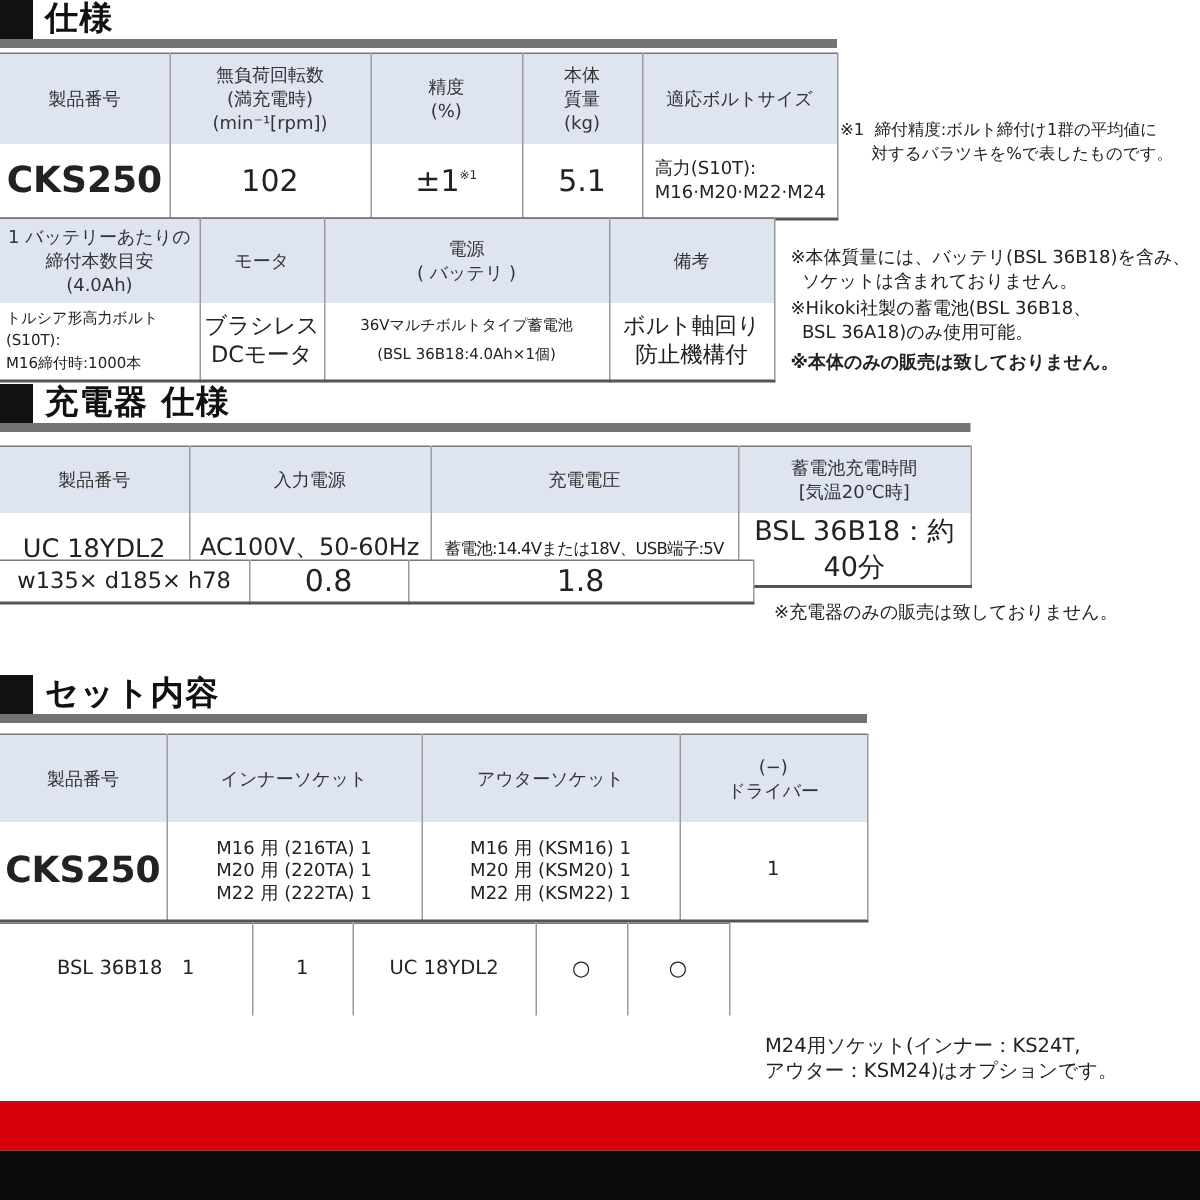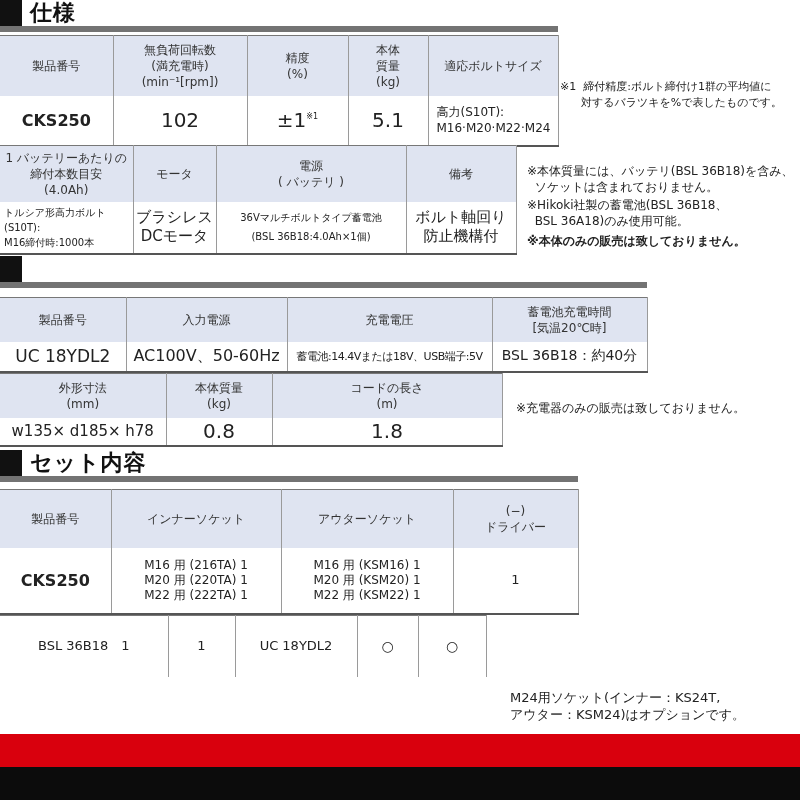--- a/index.html
+++ b/index.html
@@ -20,21 +20,21 @@
   table.spec th {
     background: #dfe4f1; font-weight: normal; font-size: 12px; color: #333; line-height: 16px;
     border-left: 1px solid #9a9a9a; border-right: 1px solid #9a9a9a; text-align: center; vertical-align: middle;
   }
   table.spec td {
     background: #fff; text-align: center; vertical-align: middle; color: #222;
     border-left: 1px solid #9a9a9a; border-right: 1px solid #9a9a9a;
   }
   table.spec tr th:first-child, table.spec tr td:first-child { border-left: none; }
   .big { font-size: 20px; }
-  .bigb { font-size: 16px; font-weight: bold; }
+  .bigb { font-size: 24px; font-weight: bold; }
   .mid { font-size: 16px; }
   .sm { font-size: 12px; line-height: 16px; }
   .xs { font-size: 11px; line-height: 15px; }
   .note { position: absolute; font-size: 12px; line-height: 16px; color: #222; white-space: pre; }
   sup { font-size: 8px; }
   .red-band { position: absolute; left: 0; top: 734px; width: 800px; height: 33px; background: #d9000d; }
   .black-band { position: absolute; left: 0; top: 767px; width: 800px; height: 33px; background: #0c0c0c; }
 </style>
 </head>
 <body>
@@ -110,20 +110,21 @@
   </table>
 
 <div class="note" style="left:527px; top:163px;">※本体質量には、バッテリ(BSL 36B18)を含み、
   ソケットは含まれておりません。</div>
 <div class="note" style="left:527px; top:197px;">※Hikoki社製の蓄電池(BSL 36B18、
   BSL 36A18)のみ使用可能。</div>
 <div class="note" style="left:527px; top:233px;font-weight:bold;">※本体のみの販売は致しておりません。</div>
 
 <div class="sec-title" style="top:258px; width:647px;">
   <div class="sec-block"></div>
+  <div class="sec-text">充電器 仕様</div>
 </div>
 
 <table class="spec" style="left:0; top:297px; width:647px;">
   <colgroup>
       <col style="width:126px">
       <col style="width:161px">
       <col style="width:205px">
       <col style="width:155px">
     </colgroup>
   <tbody>
@@ -131,40 +132,32 @@
     <th style="white-space:pre-line">製品番号</th>
     <th style="white-space:pre-line">入力電源</th>
     <th style="white-space:pre-line">充電電圧</th>
     <th style="white-space:pre-line">蓄電池充電時間
 [気温20℃時]</th>
   </tr>
   <tr style="height:30px;">
     <td class="mid" style="font-size:17px;">UC 18YDL2</td>
     <td class="mid">AC100V、50-60Hz</td>
     <td style="font-size:11px; letter-spacing:-0.5px;">蓄電池:14.4Vまたは18V、USB端子:5V</td>
-    <td class="mid" style="font-size:14px;">BSL 36B18：約40分</td>
+    <td class="mid" style="font-size:18px;">BSL 36B18：約40分</td>
   </tr>
 </tbody>
   </table>
 
 <table class="spec" style="left:0; top:373px; width:502px;">
   <colgroup>
       <col style="width:166px">
       <col style="width:106px">
       <col style="width:230px">
     </colgroup>
   <tbody>
-      <tr style="height:44px;">
-    <th style="white-space:pre-line">外形寸法
-(mm)</th>
-    <th style="white-space:pre-line">本体質量
-(kg)</th>
-    <th style="white-space:pre-line">コードの長さ
-(m)</th>
-  </tr>
   <tr style="height:28px;">
     <td class="mid" style="font-size:15px;">w135× d185× h78</td>
     <td class="big">0.8</td>
     <td class="big">1.8</td>
   </tr>
 </tbody>
   </table>
 
 <div class="note" style="left:516px; top:400px; font-size:12px;">※充電器のみの販売は致しておりません。</div>
 

